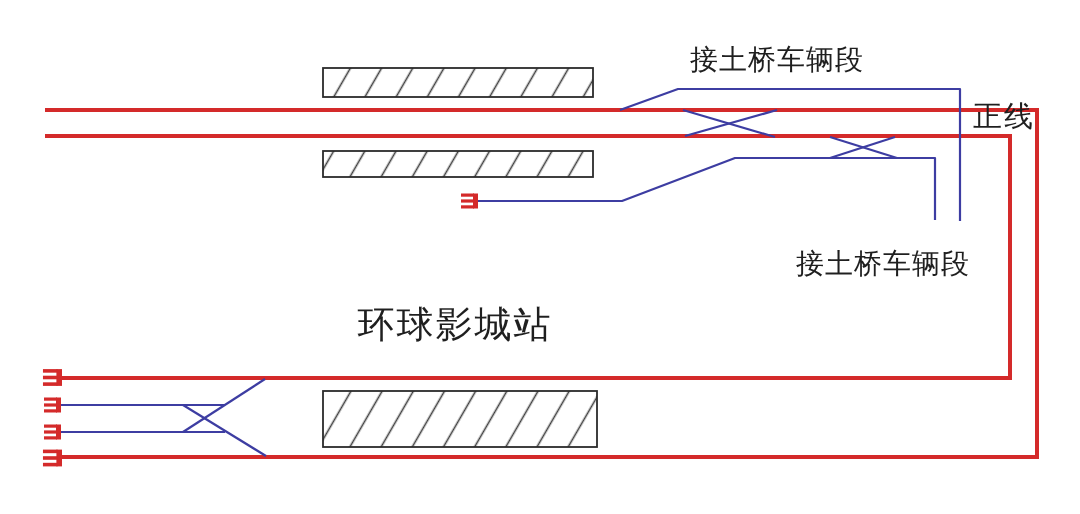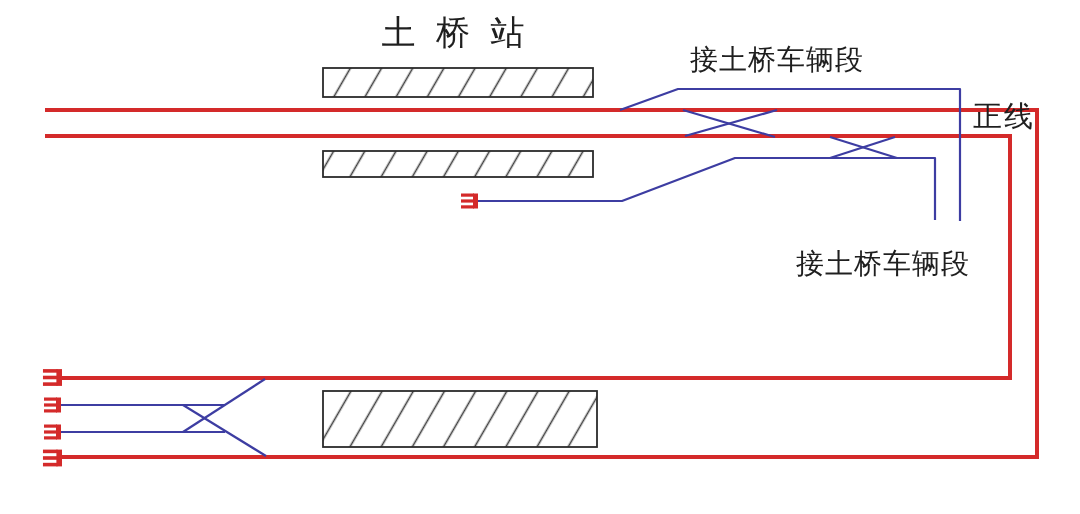--- a/index.html
+++ b/index.html
@@ -76,17 +76,17 @@
 
     <g>
       <use href="#bstop" class="stop" transform="translate(62,377.5) scale(1.12)"></use>
       <use href="#bstop" class="stop" transform="translate(61,405)"></use>
       <use href="#bstop" class="stop" transform="translate(61,432)"></use>
       <use href="#bstop" class="stop" transform="translate(62,458) scale(1.12)"></use>
       <use href="#bstop" class="stop" transform="translate(478,201)"></use>
     </g>
   </svg>
 
-  <div class="lbl station-top">土 桥 站</div>
   <div class="lbl depot-upper">接土桥车辆段</div>
   <div class="lbl mainline">正线</div>
   <div class="lbl depot-lower">接土桥车辆段</div>
+  <div class="lbl station-bottom">环球影城站</div>
 </div>
 
 </body></html>

